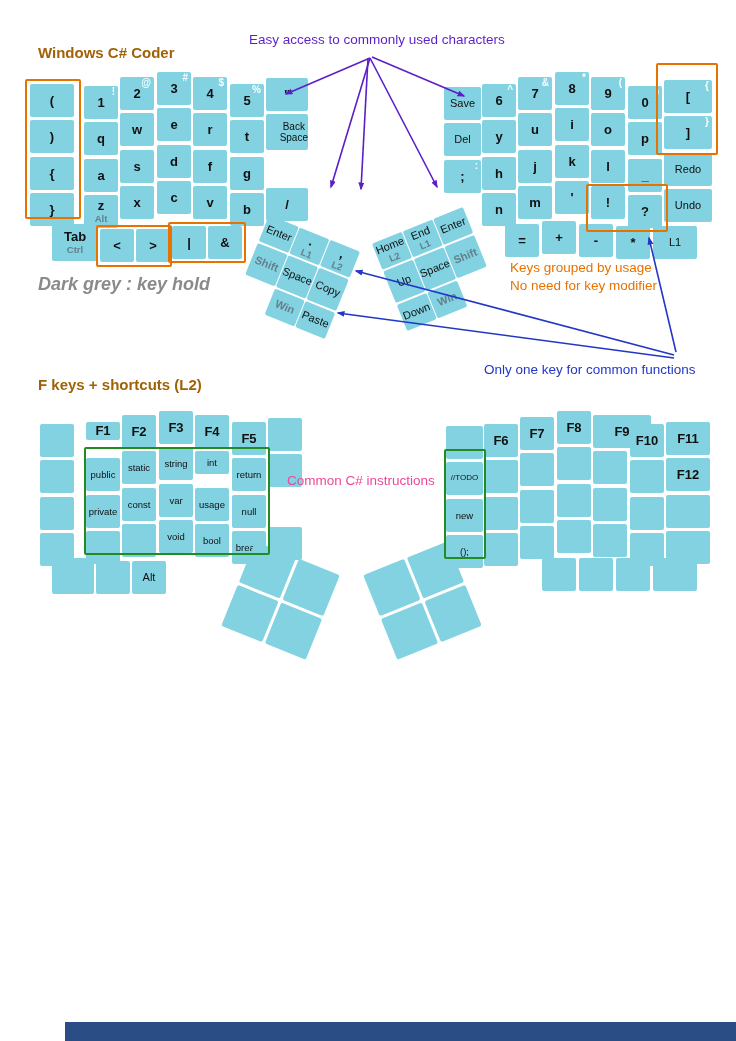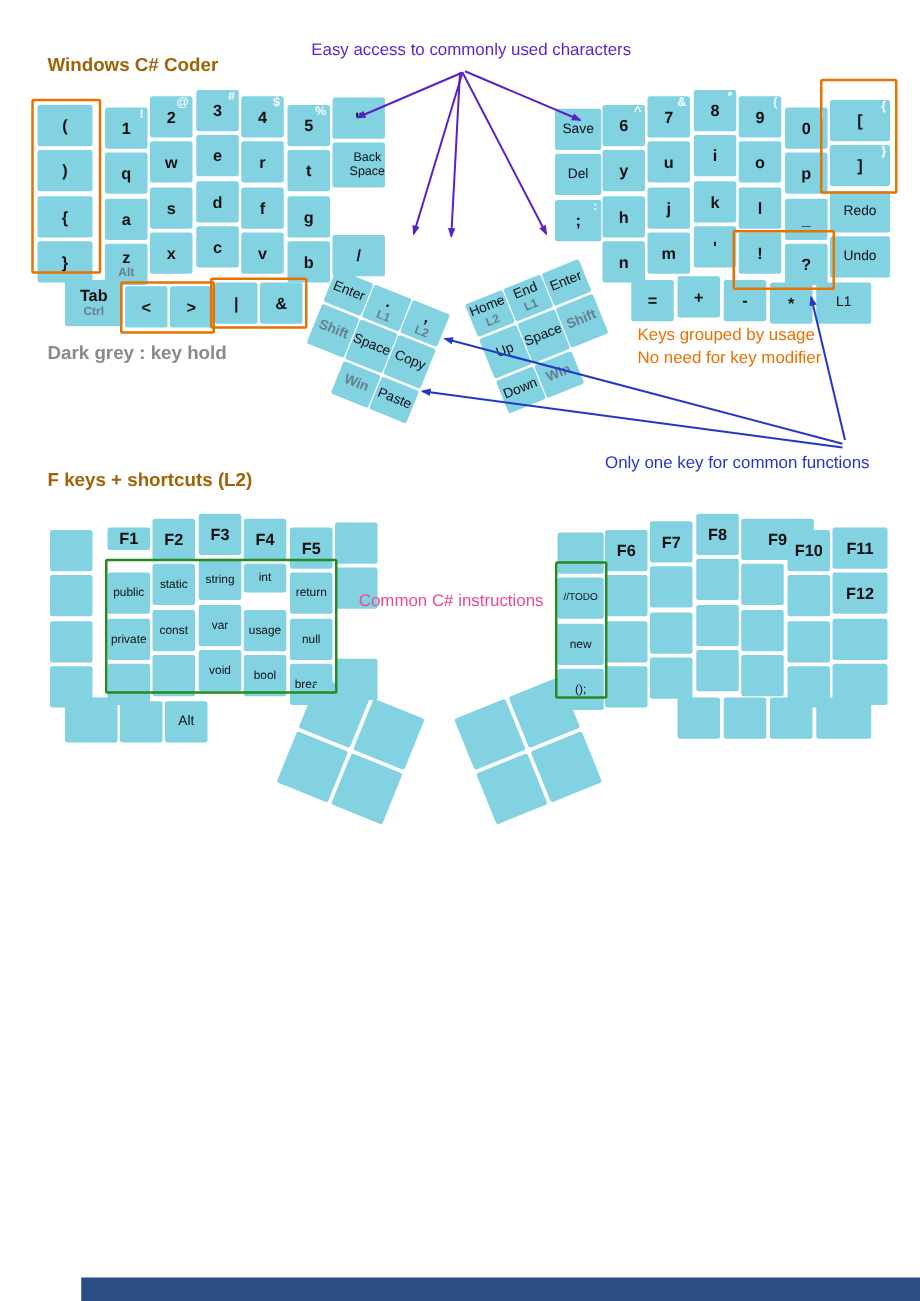--- a/index.html
+++ b/index.html
@@ -19,21 +19,21 @@
   .key.code .klabel { font-weight:400; font-size:9.5px; }
   .key.tiny .klabel { font-weight:400; font-size:8px; }
   .key.grey .klabel { color:var(--hold-color,#64808a); font-weight:700; font-size:11px; }
   .khold { color:var(--hold-color,#64808a); font-weight:700; font-size:9.5px; line-height:1; margin-top:1px; }
   .ksub { position:absolute; top:1px; right:3px; color:rgba(255,255,255,.95); font-size:10px; font-weight:700; line-height:1; }
   .cluster { position:absolute; transform-origin:50% 50%; }
   .abox { position:absolute; border:2px solid #e87200; border-radius:2px; pointer-events:none; z-index:40; }
   #arrows { position:absolute; inset:0; pointer-events:none; z-index:50; }
   .title { position:absolute; font-size:15px; font-weight:700; color:#a16207; white-space:nowrap; z-index:60; }
   .note  { position:absolute; font-size:13.5px; font-weight:500; white-space:nowrap; z-index:60; }
-  .note.bold { font-weight:700; font-size:15px; }
+  .note.bold { font-weight:700; font-size:18px;font-style:italic; }
   #t1       { left:38px;  top:44px;  }
   #t-easy   { left:249px; top:32px;  }
   #t-grey   { left:38px;  top:274px; }
   #t-orange1{ left:510px; top:260px; }
   #t-orange2{ left:510px; top:278px; }
   #t-blue   { left:484px; top:362px; }
   #t2       { left:38px;  top:376px; }
   #t-green  { left:287px; top:473px; }
   .footer { position:absolute; left:65px; top:1022px; width:671px; height:19px; background:var(--footer-bg,#2b4d86); }
 </style>

